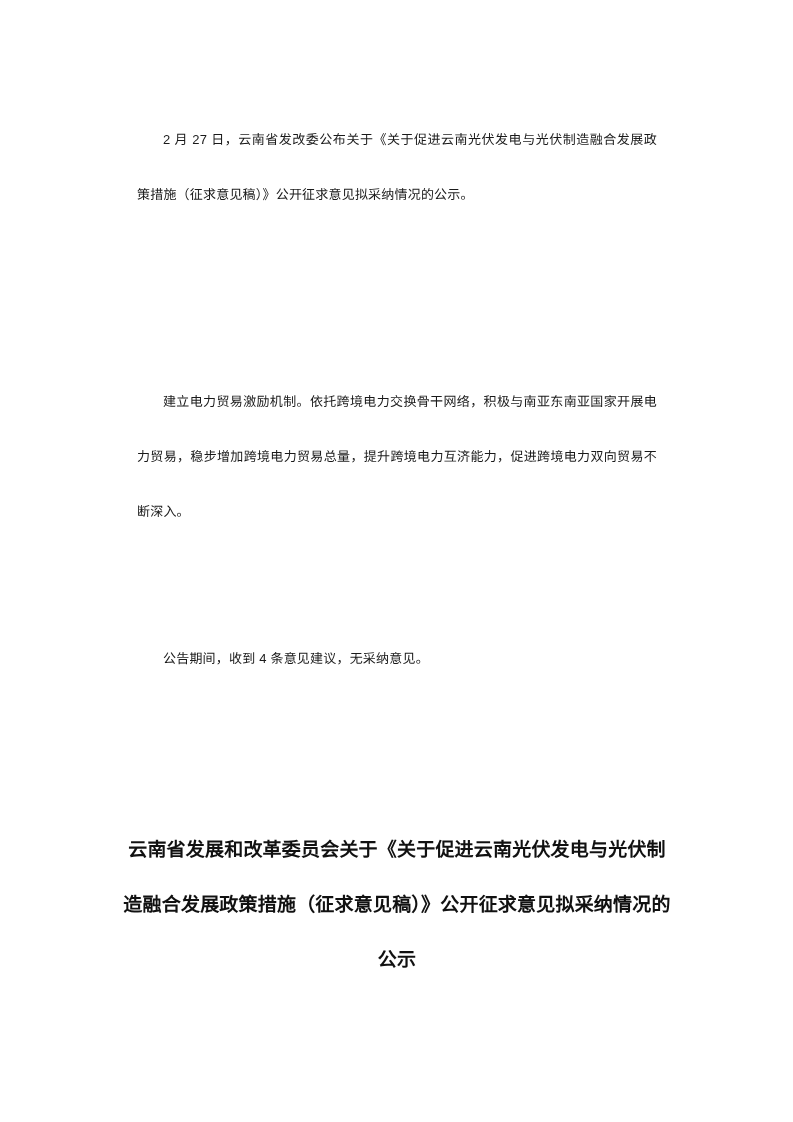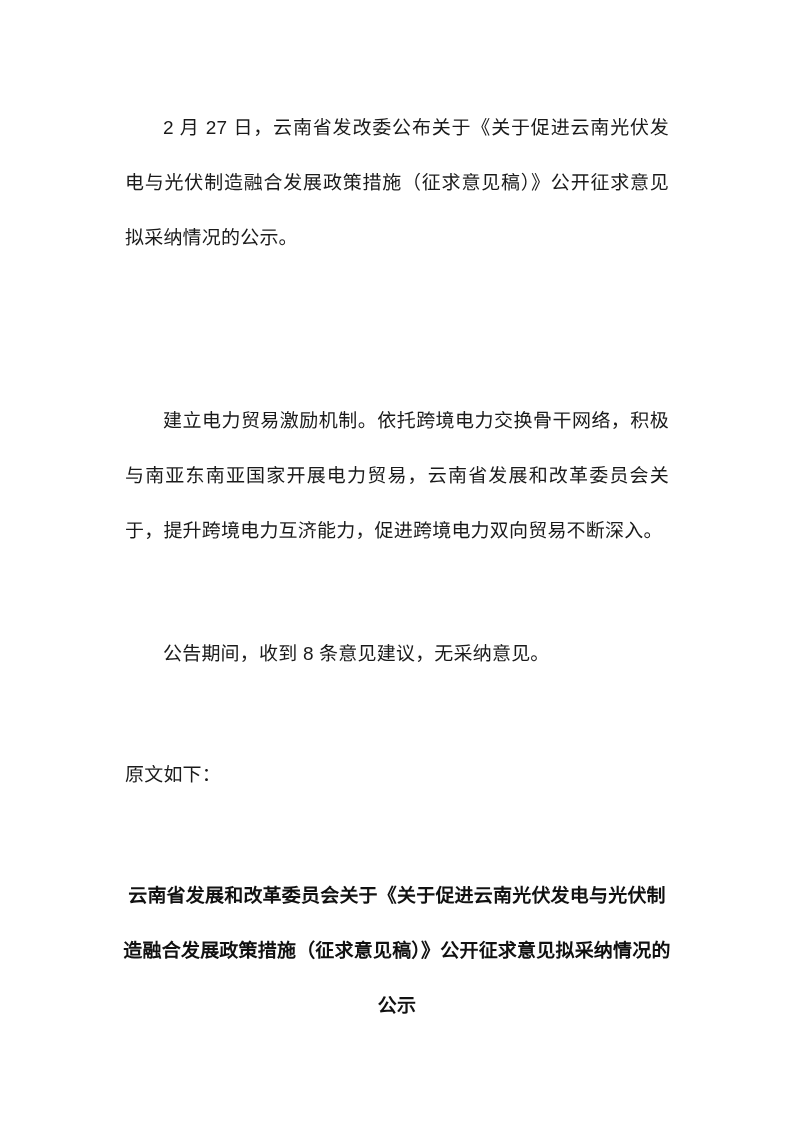--- a/index.html
+++ b/index.html
@@ -27,26 +27,26 @@
 
   .content {
     position: absolute;
     left: 121px;
     top: 0;
     width: 552px;   
   }
 
   
   .para {
-    font-size: 19px;
+    font-size: 13px;
     line-height: 55px;
     letter-spacing: 0.2px;
     text-align: justify;
     text-justify: inter-ideograph;
-    margin: 4px;
+    margin: 16px;
     color: #1a1a1a;
     white-space: pre-wrap;
   }
 
   .indent {
     text-indent: 2em;
   }
 
   
   .spacer-top   { height: 96px; }
@@ -72,28 +72,27 @@
 
     <div class="spacer-top"></div>
 
     <p class="para indent">2 月 27 日，云南省发改委公布关于《关于促进云南光伏发电与光伏制造融合发展政策措施（征求意见稿）》公开征求意见拟采纳情况的公示。</p>
 
     <div class="gap"></div>
 
 
     <div class="gap"></div>
 
-    <p class="para indent">建立电力贸易激励机制。依托跨境电力交换骨干网络，积极与南亚东南亚国家开展电力贸易，云南省发展和改革委员会关于，提升跨境电力互济能力，促进跨境电力双向贸易不断深入。</p>
+    <p class="para indent">建立电力贸易激励机制。依托跨境电力交换骨干网络，积极与南亚东南亚国家开展电力贸易，稳步增加跨境电力贸易总量，提升跨境电力互济能力，促进跨境电力双向贸易不断深入。</p>
 
     <div class="gap"></div>
 
-    <p class="para indent">公告期间，收到 8 条意见建议，无采纳意见。</p>
+    <p class="para indent">公告期间，收到 4 条意见建议，无采纳意见。</p>
 
     <div class="gap-sm"></div>
 
-    <p class="para">原文如下：</p>
 
     <div class="gap-title"></div>
 
     <h1 class="doc-title">云南省发展和改革委员会关于《关于促进云南光伏发电与光伏制造融合发展政策措施（征求意见稿）》公开征求意见拟采纳情况的公示</h1>
 
   </div>
 </div>
 
 </body></html>

